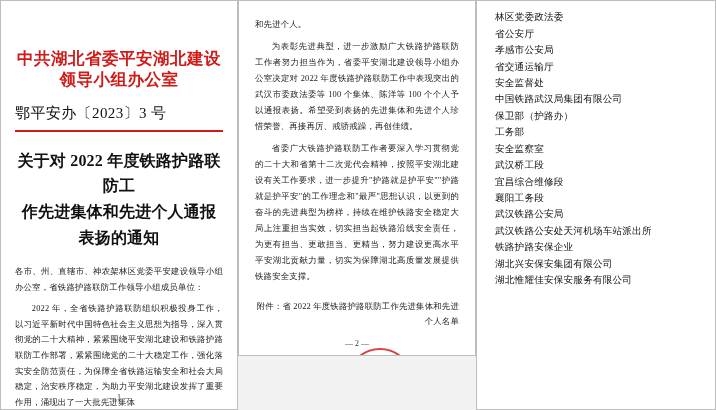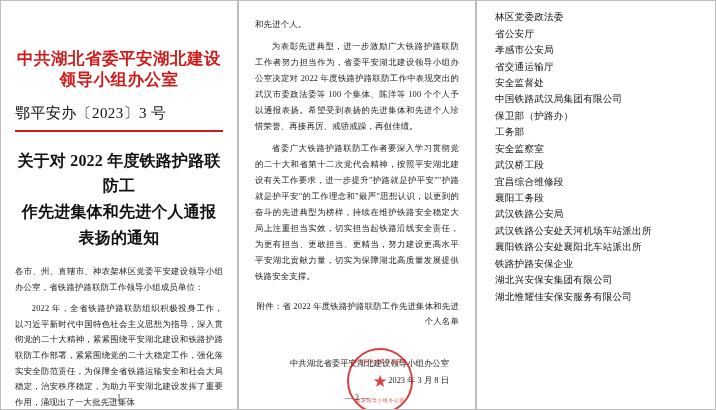--- a/index.html
+++ b/index.html
@@ -22,21 +22,21 @@
     background: #f2f2f2;
   }
   .page {
     position: relative;
     background: #ffffff;
     border: 1px solid #bdbdbd;
     box-sizing: border-box;
     overflow: hidden;
   }
   .page-1 { width: 238px; height: 410px; }
-  .page-2 { width: 238px; height: 410px; }
+  .page-2 { width: 238px; height: 356px; }
   .page-3 { width: 240px; height: 410px; }
 
   
   .p1-inner {
     padding: 10px 14px 0 14px;
     height: 100%;
     box-sizing: border-box;
     position: relative;
   }
   .red-header {
@@ -229,21 +229,20 @@
         <div class="p3-item"><span>安全监督处</span></div>
         <div class="p3-item bold"><span>中国铁路武汉局集团有限公司</span></div>
         <div class="p3-item"><span>保卫部（护路办）</span></div>
         <div class="p3-item"><span>工务部</span></div>
         <div class="p3-item"><span>安全监察室</span></div>
         <div class="p3-item"><span>武汉桥工段</span></div>
         <div class="p3-item"><span>宜昌综合维修段</span></div>
         <div class="p3-item"><span>襄阳工务段</span></div>
         <div class="p3-item bold"><span>武汉铁路公安局</span></div>
         <div class="p3-item"><span>武汉铁路公安处天河机场车站派出所</span></div>
-        <div class="p3-item"><span>襄阳铁路公安处襄阳北车站派出所</span></div>
         <div class="p3-item bold"><span>铁路护路安保企业</span></div>
         <div class="p3-item"><span>湖北兴安保安集团有限公司</span></div>
         <div class="p3-item"><span class="highlight">湖北惟耀佳安保安服务有限公司</span></div>
       </div>
     </div>
   </div>
 
 </div>
 
 </body></html>

